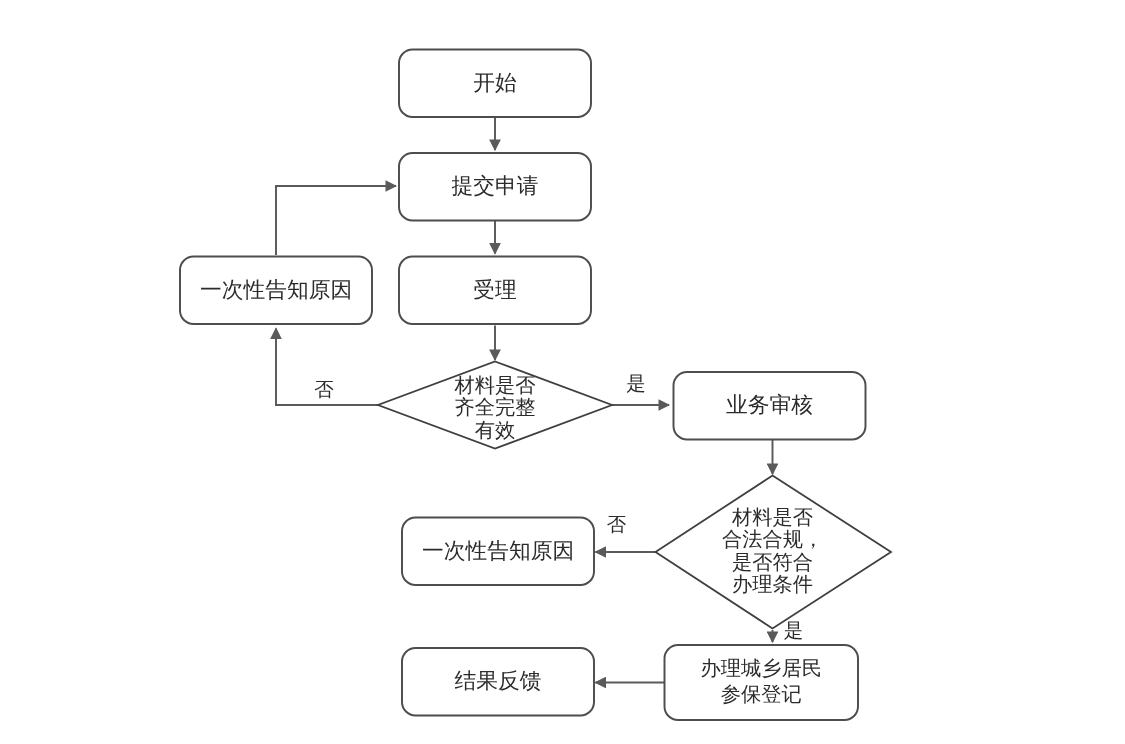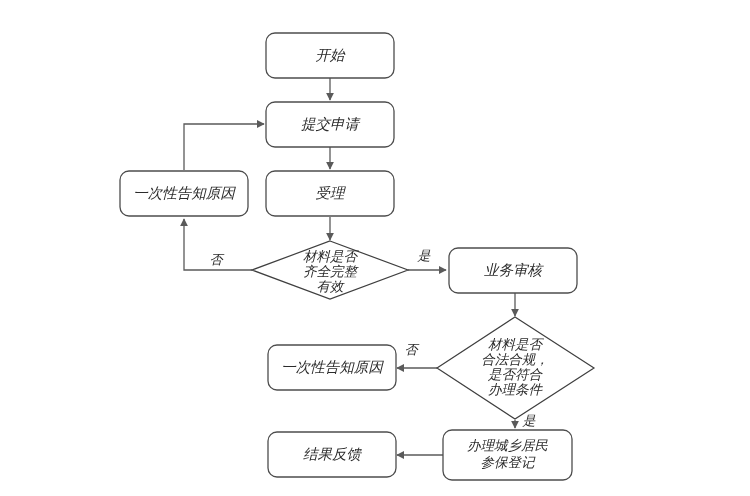--- a/index.html
+++ b/index.html
@@ -11,21 +11,20 @@
     width: 750px;
     height: 496px;
     font-family: "Liberation Serif", "DejaVu Serif", serif;
     overflow: hidden;
   }
   #flowchart-root {
     position: relative;
     width: 750px;
     height: 496px;
     background: #ffffff;
-    font-style: italic;
   }
   svg.flow-canvas {
     position: absolute;
     top: 0;
     left: 0;
     width: 750px;
     height: 496px;
     display: block;
   }
   .node-shape {

